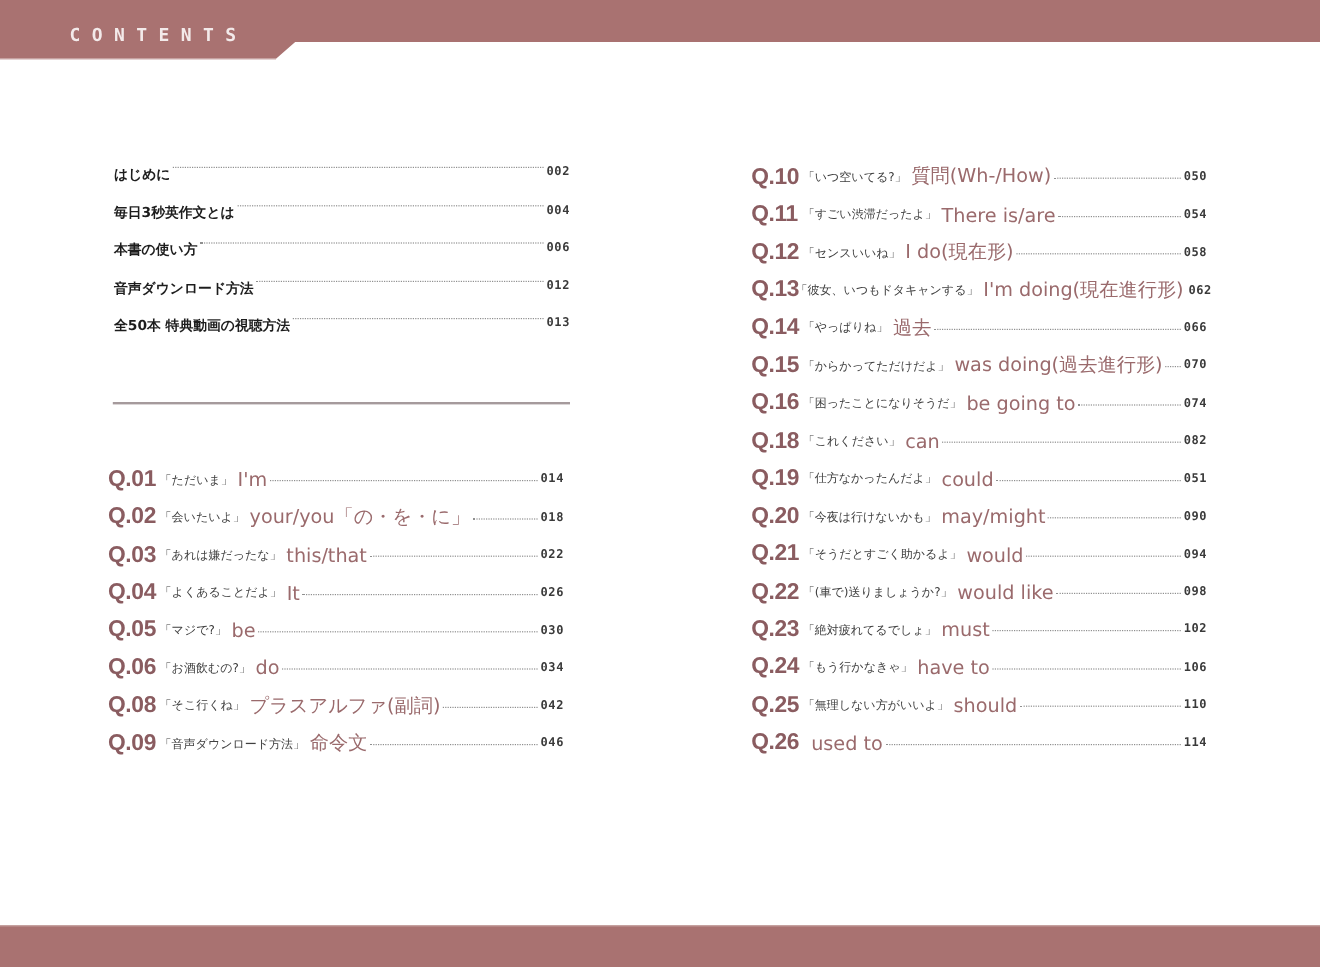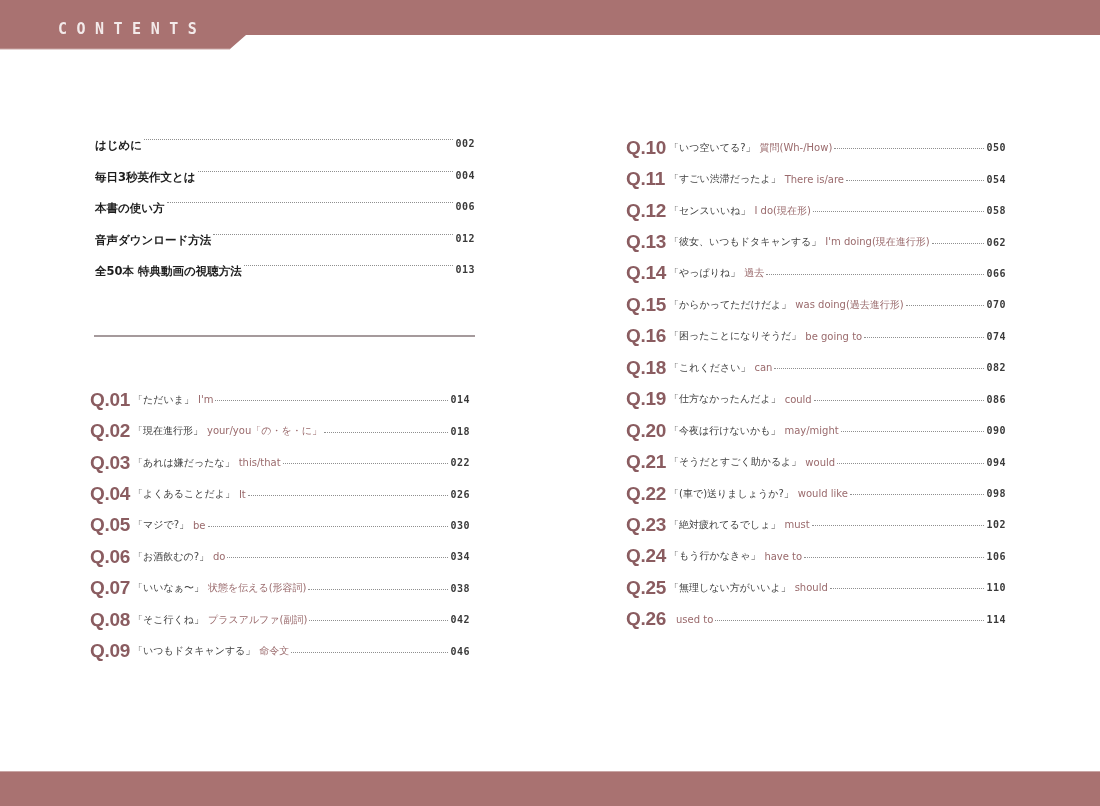--- a/index.html
+++ b/index.html
@@ -47,21 +47,21 @@
   }
   .q-num {
     font-family:"Liberation Sans","DejaVu Sans",sans-serif;
     font-weight:bold; font-size:19px; color:#8a5c60; width:46px;
     letter-spacing:-0.3px;
   }
   .q-phrase {
     font-size:10px; font-weight:normal; color:#404040; margin-left:-3px;
   }
   .q-note {
-    font-size:10px; color:#9a6a6c; margin-left:4px;
+    font-size:16px; color:#9a6a6c; margin-left:4px;
   }
 </style>
 </head>
 <body>
 
 <div class="header-band">
   <svg width="1100" height="50" viewBox="0 0 1100 50">
     <polygon points="0,0 1100,0 1100,35 246,35 230,49 0,49" fill="#a97271"></polygon>
     <line x1="0" y1="49" x2="230" y2="49" stroke="#c9a6a5" stroke-width="1"></line>
   </svg>
@@ -101,21 +101,21 @@
 <div class="q-list q-left" id="q-left">
     <div class="q-item">
     <span class="q-num">Q.01</span>
     <span class="q-phrase">「ただいま」</span>
     <span class="q-note">I'm</span>
     <span class="dots"></span>
     <span class="page-num">014</span>
   </div>
     <div class="q-item">
     <span class="q-num">Q.02</span>
-    <span class="q-phrase">「現在進行形」</span>
+    <span class="q-phrase">「会いたいよ」</span>
     <span class="q-note">your/you「の・を・に」</span>
     <span class="dots"></span>
     <span class="page-num">018</span>
   </div>
     <div class="q-item">
     <span class="q-num">Q.03</span>
     <span class="q-phrase">「あれは嫌だったな」</span>
     <span class="q-note">this/that</span>
     <span class="dots"></span>
     <span class="page-num">022</span>
@@ -135,36 +135,29 @@
     <span class="page-num">030</span>
   </div>
     <div class="q-item">
     <span class="q-num">Q.06</span>
     <span class="q-phrase">「お酒飲むの?」</span>
     <span class="q-note">do</span>
     <span class="dots"></span>
     <span class="page-num">034</span>
   </div>
     <div class="q-item">
-    <span class="q-num">Q.07</span>
-    <span class="q-phrase">「いいなぁ〜」</span>
-    <span class="q-note">状態を伝える(形容詞)</span>
-    <span class="dots"></span>
-    <span class="page-num">038</span>
-  </div>
-    <div class="q-item">
     <span class="q-num">Q.08</span>
     <span class="q-phrase">「そこ行くね」</span>
     <span class="q-note">プラスアルファ(副詞)</span>
     <span class="dots"></span>
     <span class="page-num">042</span>
   </div>
     <div class="q-item">
     <span class="q-num">Q.09</span>
-    <span class="q-phrase">「いつもドタキャンする」</span>
+    <span class="q-phrase">「音声ダウンロード方法」</span>
     <span class="q-note">命令文</span>
     <span class="dots"></span>
     <span class="page-num">046</span>
   </div>
   </div>
 <div class="q-list q-right" id="q-right">
     <div class="q-item">
     <span class="q-num">Q.10</span>
     <span class="q-phrase">「いつ空いてる?」</span>
     <span class="q-note">質問(Wh-/How)</span>
@@ -218,21 +211,21 @@
     <span class="q-phrase">「これください」</span>
     <span class="q-note">can</span>
     <span class="dots"></span>
     <span class="page-num">082</span>
   </div>
     <div class="q-item">
     <span class="q-num">Q.19</span>
     <span class="q-phrase">「仕方なかったんだよ」</span>
     <span class="q-note">could</span>
     <span class="dots"></span>
-    <span class="page-num">086</span>
+    <span class="page-num">051</span>
   </div>
     <div class="q-item">
     <span class="q-num">Q.20</span>
     <span class="q-phrase">「今夜は行けないかも」</span>
     <span class="q-note">may/might</span>
     <span class="dots"></span>
     <span class="page-num">090</span>
   </div>
     <div class="q-item">
     <span class="q-num">Q.21</span>

